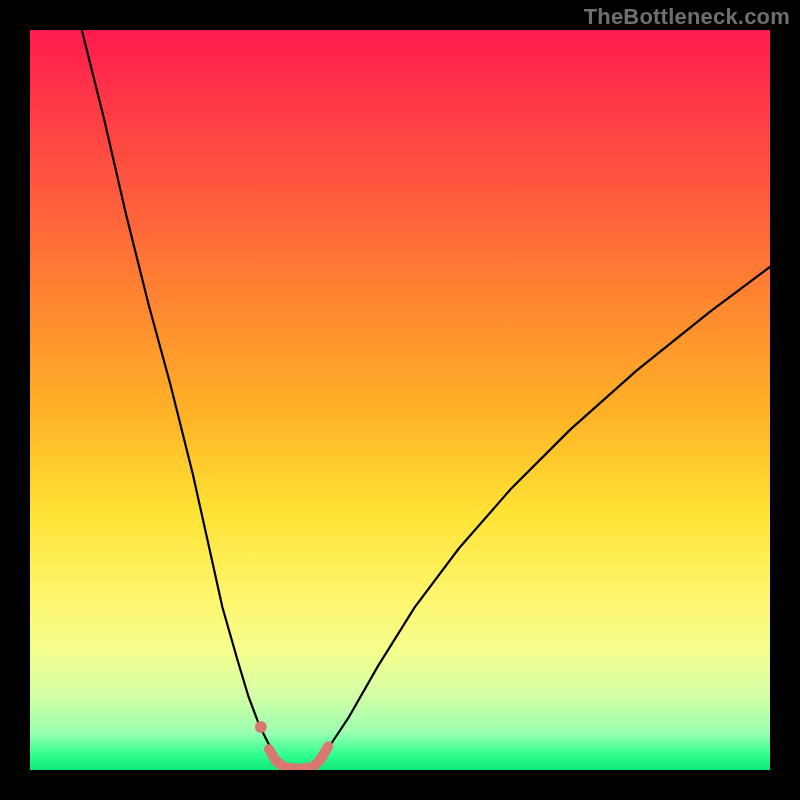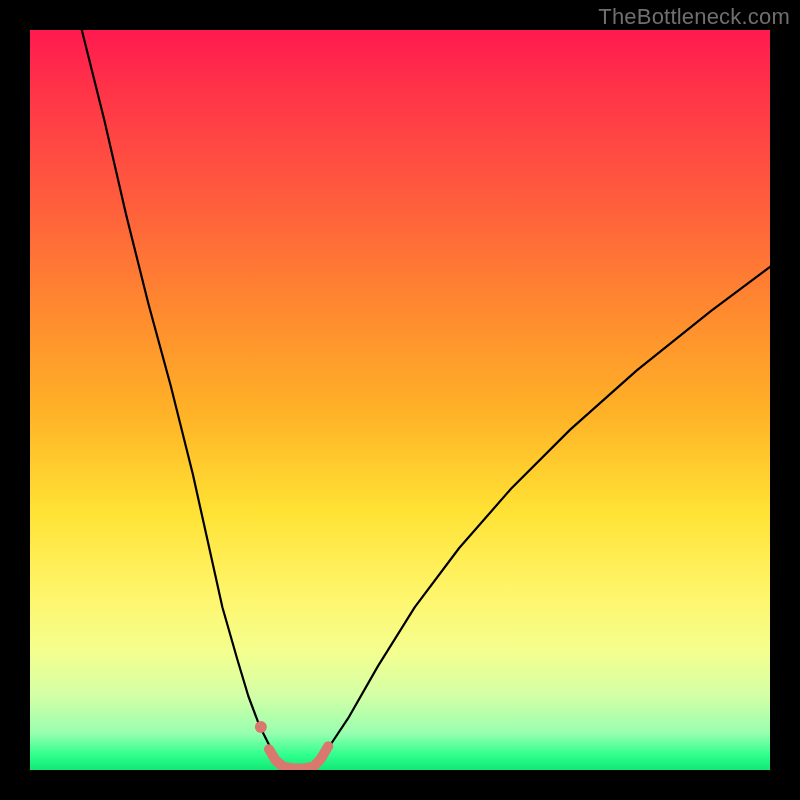--- a/index.html
+++ b/index.html
@@ -39,21 +39,21 @@
       #2fff8c 98%,
       #11e876 100%
     );
   }
   .watermark {
     position: absolute;
     top: 4px;
     right: 10px;
     color: #6f6f6f;
     font-size: 22px;
-    font-weight: 400;
+    font-weight: 700;
     letter-spacing: 0.2px;
   }
   svg.curves {
     position: absolute;
     left: 0;
     top: 0;
     width: 740px;
     height: 740px;
   }
 </style>

